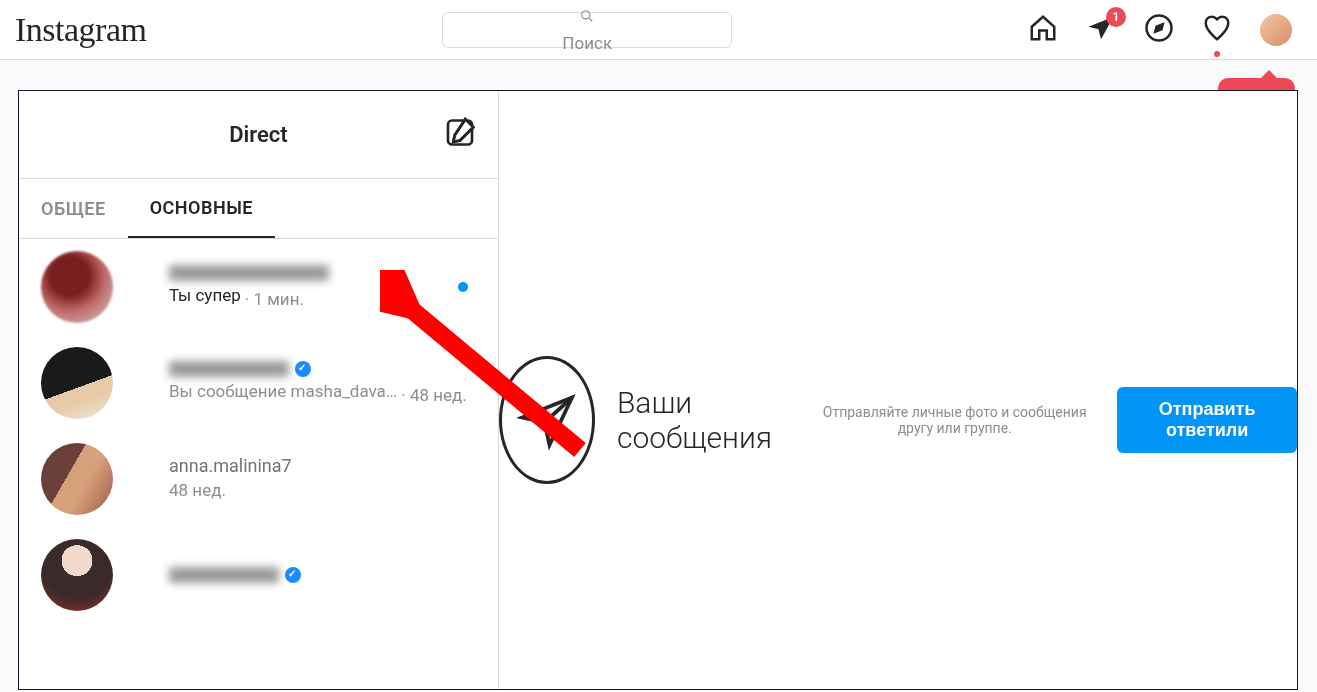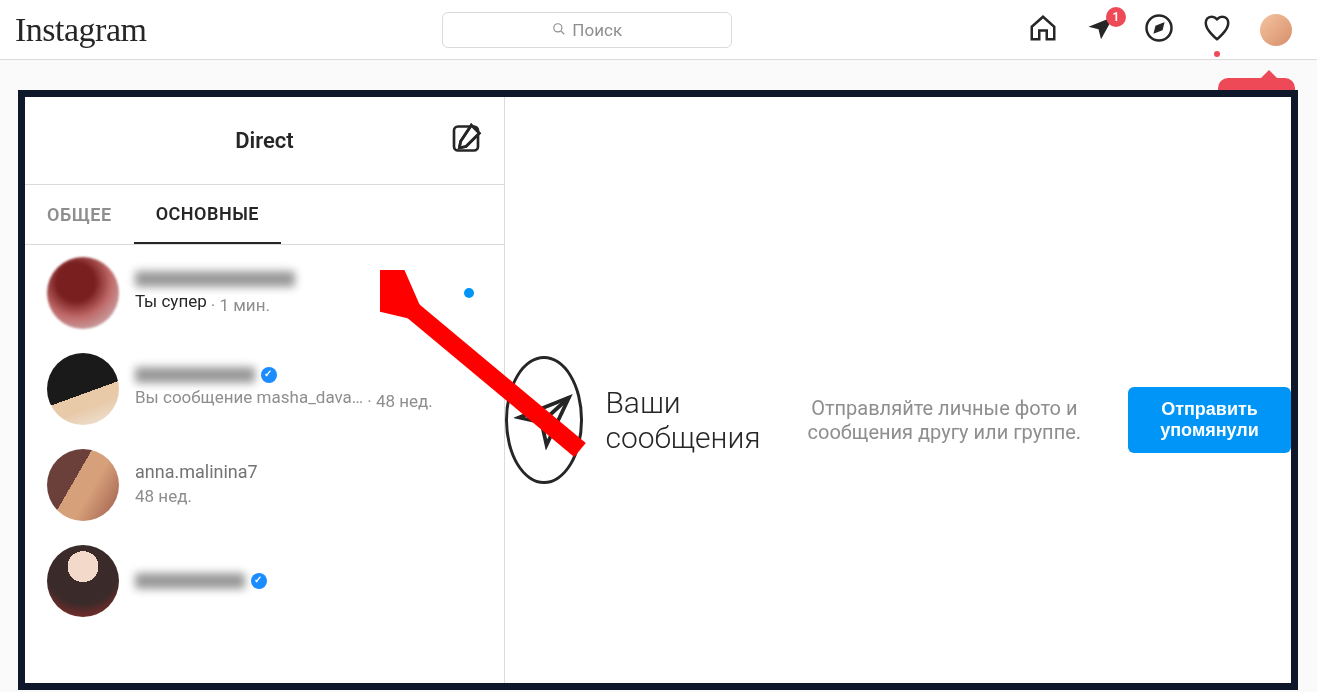--- a/index.html
+++ b/index.html
@@ -1,53 +1,53 @@
 <!DOCTYPE html>
 <html><head>
 <meta charset="utf-8">
 <style>
   * { box-sizing: border-box; margin: 0; padding: 0; }
   html, body { width: 1317px; height: 692px; font-family: -apple-system, BlinkMacSystemFont, "Segoe UI", Roboto, Helvetica, Arial, sans-serif; background: #fafafa; overflow: hidden; color: #262626; }
   .topbar { position: fixed; top: 0; left: 0; right: 0; height: 60px; background: #fff; border-bottom: 1px solid #dbdbdb; display: flex; align-items: center; justify-content: space-between; padding: 0 25px 0 15px; }
   .logo { font-family: 'Brush Script MT', cursive; font-size: 34px; font-weight: 500; letter-spacing: -0.5px; text-align: center; }
-  .search { width: 290px; height: 36px; border: 1px solid #dbdbdb; border-radius: 6px; background: #fff; display: flex; align-items: center; justify-content: center; gap: 6px; color: #8e8e8e; font-size: 17px; }
+  .search { width: 290px; height: 36px; border: 1px solid #dbdbdb; border-radius: 6px; background: #fff; display: flex; align-items: center; justify-content: center; gap: 6px; color: #8e8e8e; font-size: 17px; flex-direction: column; }
   .navicons { display: flex; align-items: center; gap: 28px; }
   .navicon { position: relative; cursor: pointer; }
   .badge { position: absolute; top: -6px; right: -10px; background: #ed4956; color: #fff; border-radius: 50%; width: 20px; height: 20px; font-size: 12px; display: flex; align-items: center; justify-content: center; font-weight: 600; }
   .avatar-top { width: 32px; height: 32px; border-radius: 50%; background: linear-gradient(135deg,#f5c4a0,#d68e6b); }
   .heart-dot { position: absolute; bottom: -10px; left: 50%; transform: translateX(-50%); width: 6px; height: 6px; background: #ed4956; border-radius: 50%; }
   .notif-bubble { position: absolute; top: 78px; right: 22px; background: #ed4956; color: #fff; border-radius: 10px; padding: 10px 18px; display: flex; align-items: center; gap: 10px; font-size: 20px; font-weight: 600; }
   .notif-bubble::before { content: ""; position: absolute; top: -8px; right: 18px; border: 8px solid transparent; border-bottom-color: #ed4956; border-top: none; }
-  .main { position: absolute; top: 90px; left: 18px; width: 1280px; height: 600px; border: 7px solid #0f172a; background: #fff; display: flex; }
+  .main { position: absolute; top: 90px; left: 18px; width: 1280px; height: 600px; border: 1px solid #0f172a; background: #fff; display: flex; }
   .sidebar { width: 480px; border-right: 1px solid #dbdbdb; display: flex; flex-direction: column; }
   .sb-header { height: 88px; border-bottom: 1px solid #dbdbdb; display: flex; align-items: center; justify-content: center; position: relative; font-size: 22px; font-weight: 600; }
   .compose { position: absolute; right: 22px; top: 50%; transform: translateY(-50%); cursor: pointer; }
   .tabs { height: 60px; border-bottom: 1px solid #dbdbdb; display: flex; align-items: stretch; }
   .tab { flex: 0 0 auto; padding: 0 22px; display: flex; align-items: center; font-size: 18px; font-weight: 600; letter-spacing: 0.5px; color: #8e8e8e; cursor: pointer; text-transform: uppercase; }
   .tab.active { color: #262626; border-bottom: 2px solid #262626; }
   .threads { flex: 1; overflow-y: auto; }
   .thread { display: flex; align-items: center; gap: 16px; padding: 12px 22px; cursor: pointer; }
   .av { width: 72px; height: 72px; border-radius: 50%; flex-shrink: 0; }
   .av1 { background: radial-gradient(circle at 40% 35%, #7a1f1f 0 30%, #c06a6a 55%, #d0d0d0 100%); filter: blur(1px); }
   .av2 { background: linear-gradient(160deg,#1a1a1a 0 55%,#e8c9a8 55% 70%,#f0e6dc 100%); }
   .av3 { background: linear-gradient(120deg,#6b3f3a 0 40%,#d6a07a 40% 60%,#9c5a4a 100%); }
   .av4 { background: radial-gradient(circle at 50% 30%,#f2d9c9 0 25%,#3a2a2a 25% 60%,#a0302a 100%); }
-  .tinfo { flex: 1; min-width: 0; }
+  .tinfo { flex: 1; min-width: 0; margin-left: 40px; }
   .tname { font-size: 18px; color: #737373; display: flex; align-items: flex-start; gap: 6px; }
   .blurred { filter: blur(4px); background: #999; color: transparent; border-radius: 3px; display: inline-block; height: 16px; }
   .tmsg { font-size: 17px; color: #262626; white-space: nowrap; overflow: hidden; text-overflow: ellipsis; max-width: 260px; display: inline-block; }
   .tmsg.secondary, .ttime { color: #8e8e8e; }
   .ttime { font-size: 17px; }
   .unread-dot { width: 10px; height: 10px; background: #0095f6; border-radius: 50%; margin-left: auto; margin-right: 8px; }
   .verified { display: inline-flex; width: 16px; height: 16px; background: #1a8cff; border-radius: 50%; position: relative; }
   .verified::after { content: "✓"; color: #fff; font-size: 10px; position: absolute; top: 1px; left: 3px; font-weight: bold; }
   .content { flex: 1; display: flex; flex-direction: row; align-items: center; justify-content: center; gap: 22px; padding-top: 60px; }
   .big-circle { width: 128px; height: 128px; border: 3px solid #262626; border-radius: 50%; display: flex; align-items: center; justify-content: center; }
   .c-title { font-size: 30px; font-weight: 300; }
-  .c-sub { font-size: 20px; color: #8e8e8e; text-align: center; }
+  .c-sub { font-size: 14px; color: #8e8e8e; text-align: center; }
   .c-btn { background: #0095f6; color: #fff; border: none; border-radius: 6px; padding: 12px 22px; font-size: 18px; font-weight: 600; cursor: pointer; }
   .arrow { position: absolute; top: 270px; left: 380px; pointer-events: none; }
   .line2 { margin-top: 4px; }
 </style>
 </head>
 <body>
 
 <div class="topbar">
   <div class="logo">Instagram</div>
 
@@ -177,21 +177,21 @@
 
   <div class="content">
     <div class="big-circle">
       <svg width="60" height="60" viewBox="0 0 24 24" fill="none" stroke="#262626" stroke-width="1.5">
           <path d="M22 3 L2 11 L11 13 L13 22 Z"></path>
           <line x1="11" y1="13" x2="22" y2="3"></line>
         </svg>
     </div>
     <div class="c-title">Ваши сообщения</div>
     <div class="c-sub">Отправляйте личные фото и сообщения другу или группе.</div>
-    <button class="c-btn">Отправить упомянули</button>
+    <button class="c-btn">Отправить ответили</button>
   </div>
 
 </div>
 
 <svg class="arrow" width="220" height="200">
   <defs>
     <marker id="ah" markerWidth="12" markerHeight="12" refX="2" refY="6" orient="auto">
       <path d="M12 0 L0 6 L12 12 Z" fill="#ff0000"></path>
     </marker>
   </defs>

